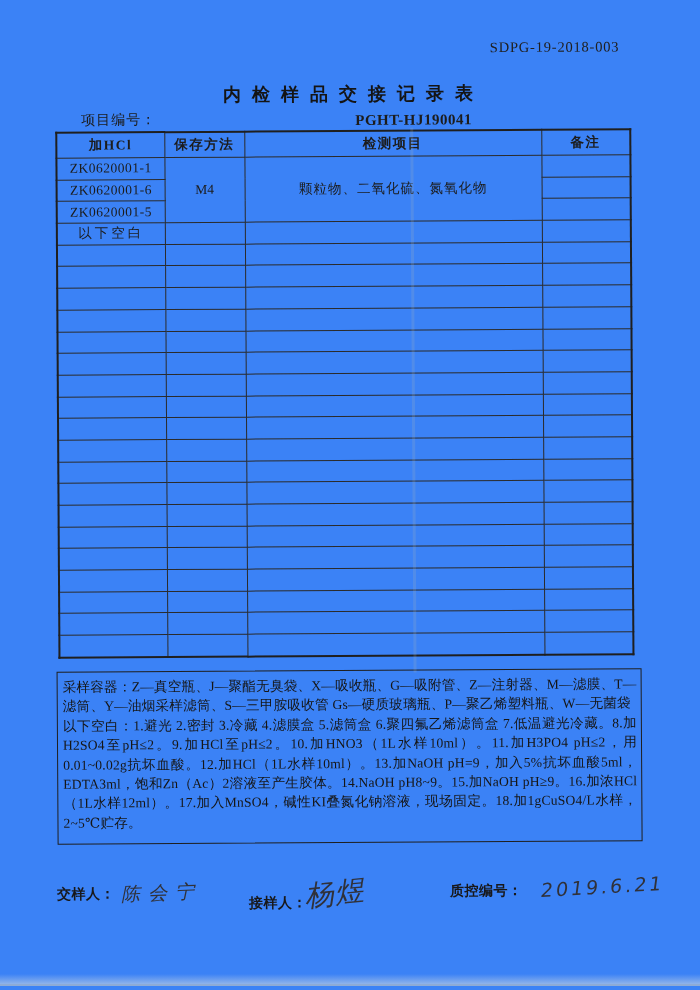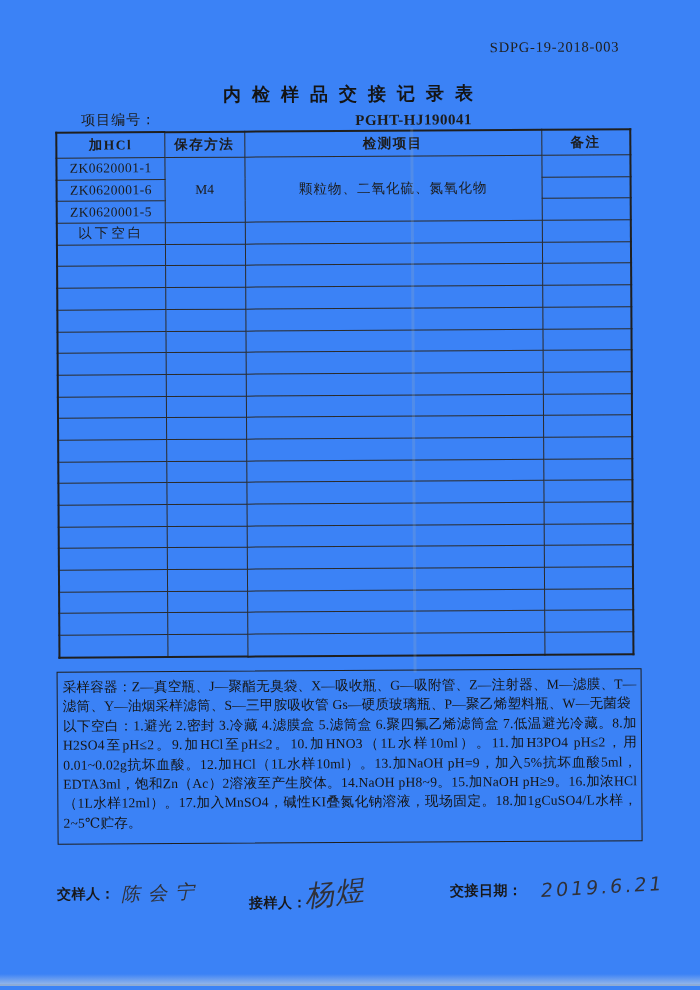--- a/index.html
+++ b/index.html
@@ -270,21 +270,21 @@
     </div>
 
     <div class="sig-row">
       <div class="sig sig-sampler">
         <span class="sig-label">交样人：</span><span class="hand hand-sampler">陈会宁</span>
       </div>
       <div class="sig sig-receiver">
         <span class="sig-label">接样人：</span><span class="hand hand-receiver">杨煜</span>
       </div>
       <div class="sig sig-date">
-        <span class="sig-label">交接日期：</span><span class="hand hand-date">2019.6.21</span>
+        <span class="sig-label">质控编号：</span><span class="hand hand-date">2019.6.21</span>
       </div>
     </div>
 
     <div class="streak"></div>
   </div>
 
   <div class="bottom-shade"></div>
   <div class="bottom-edge"></div>
 </div>
 

